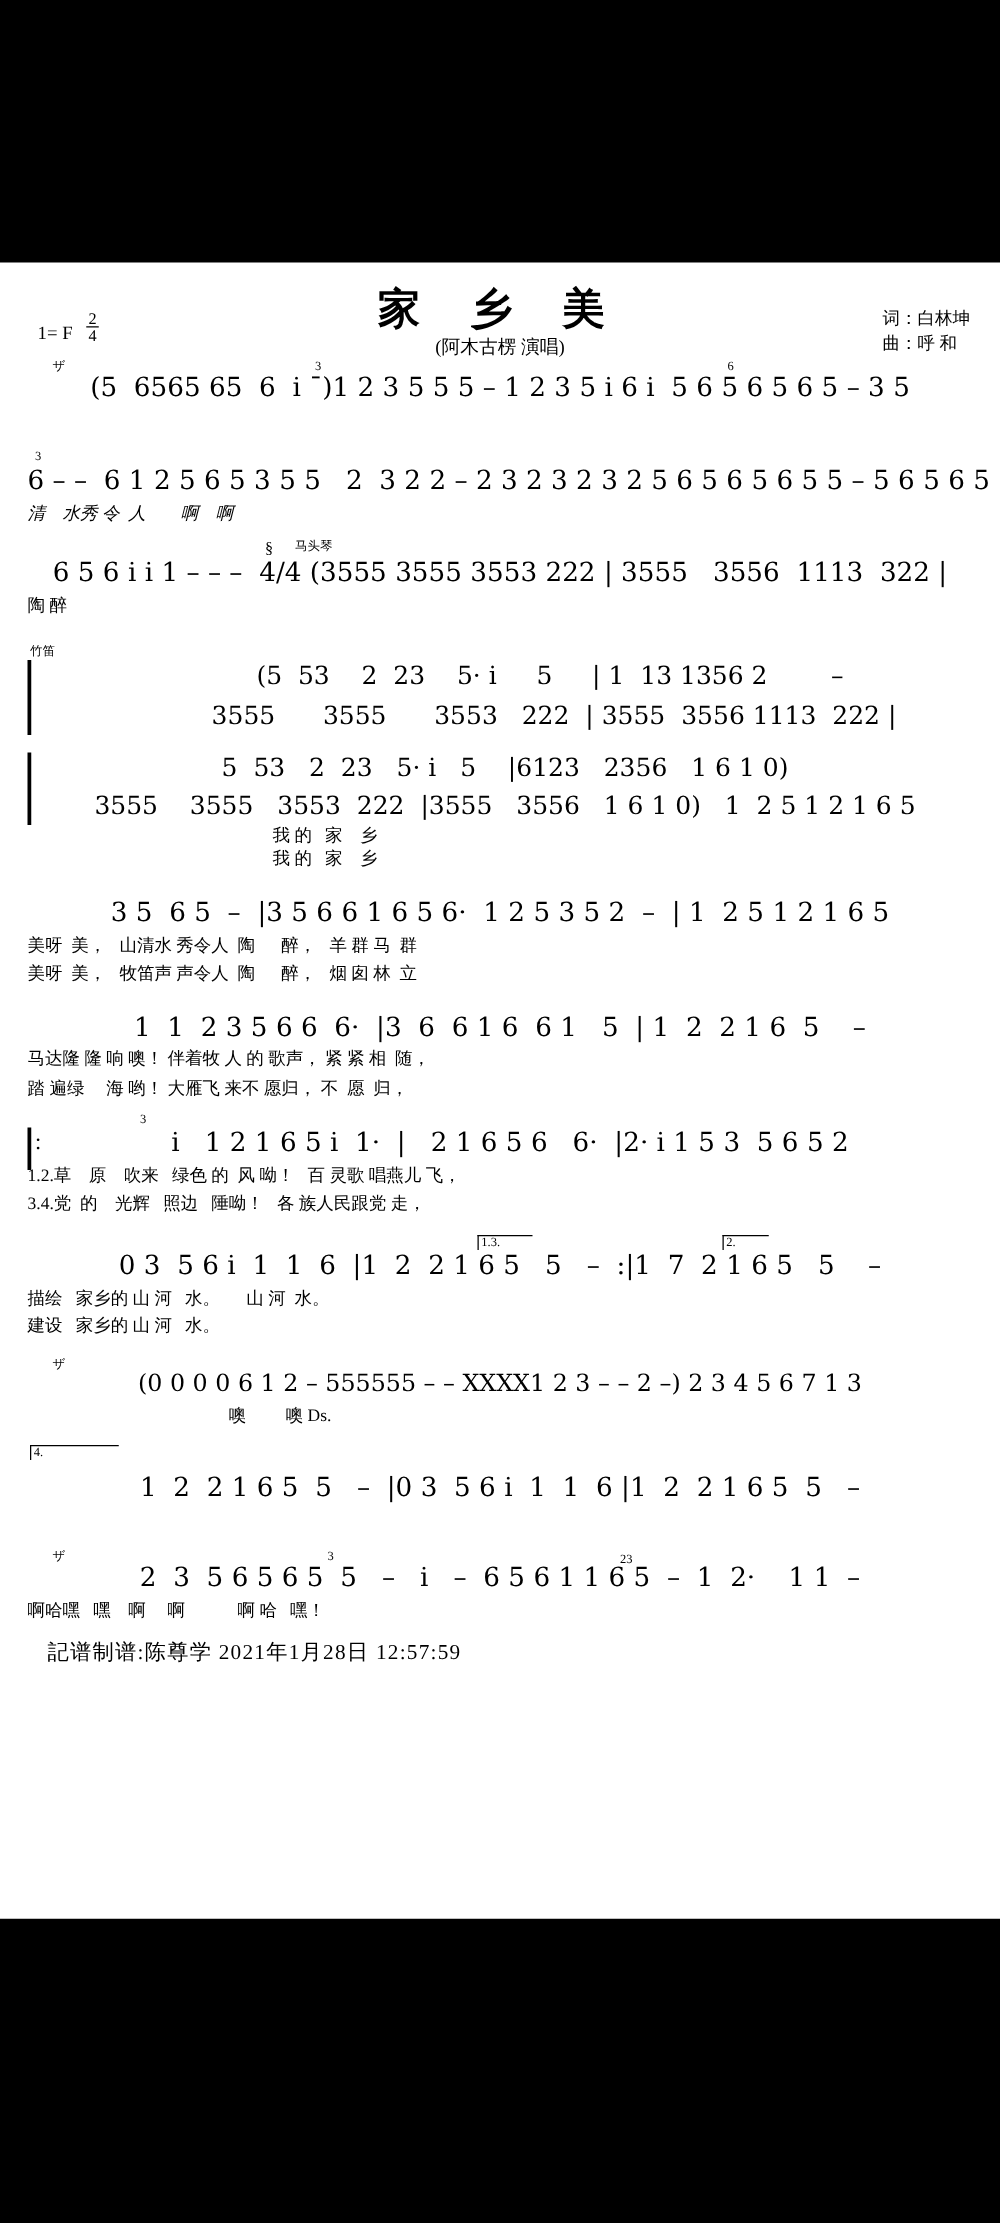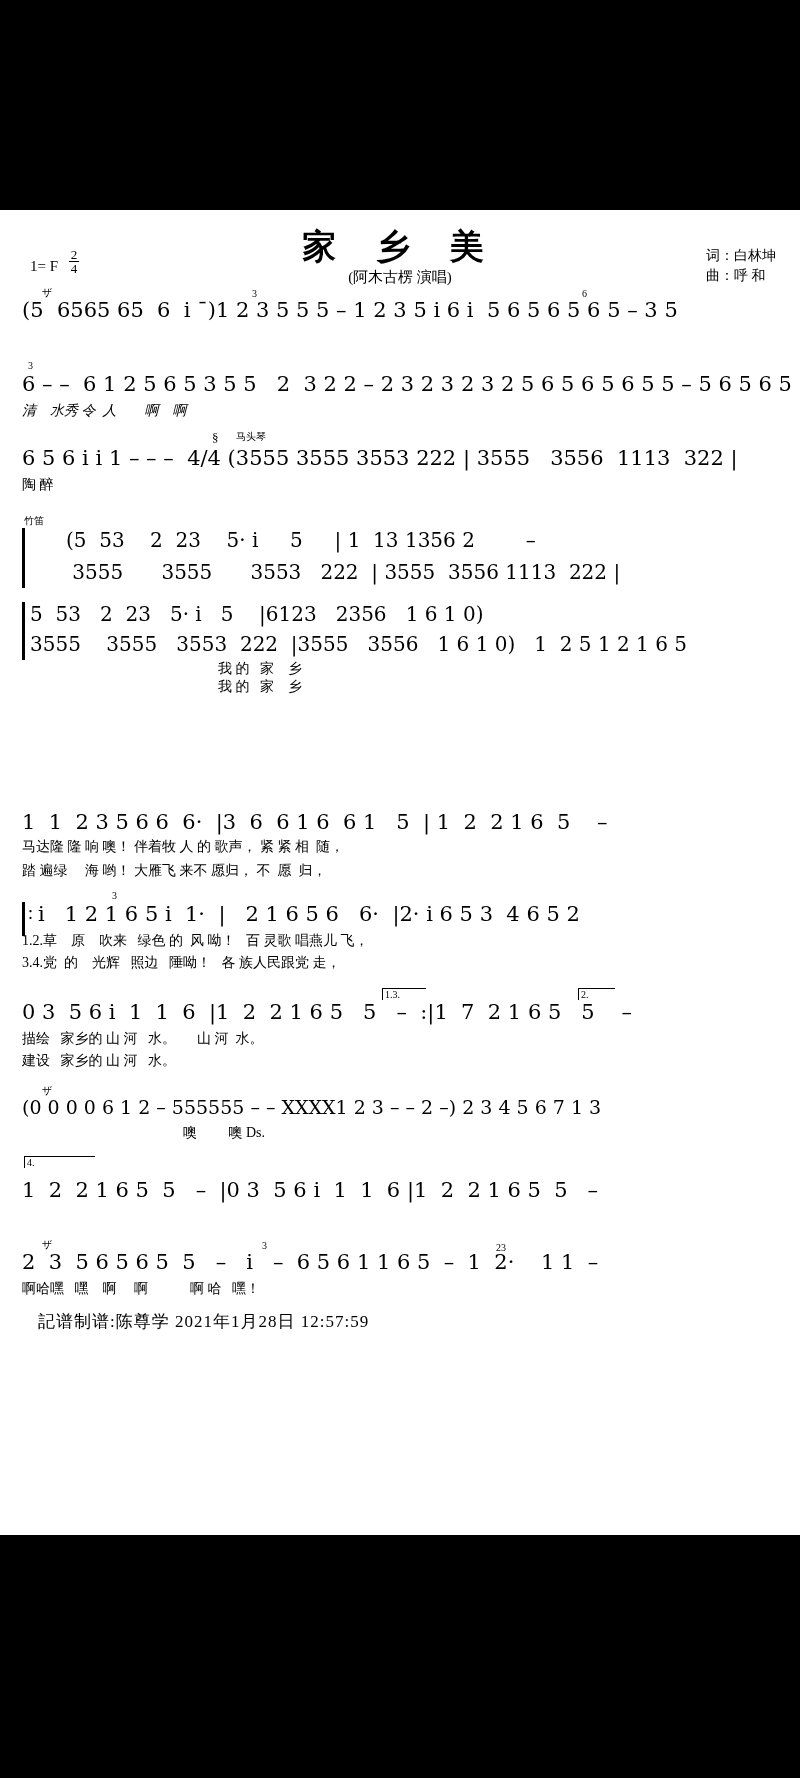--- a/index.html
+++ b/index.html
@@ -12,21 +12,21 @@
   .title{position:absolute;left:0;top:14px;width:800px;text-align:center;font-size:34px;letter-spacing:14px;font-weight:700;font-family:"DejaVu Serif",serif;}
   .subtitle{position:absolute;left:0;top:58px;width:800px;text-align:center;font-size:15px;}
   .keysig{position:absolute;left:30px;top:38px;font-size:15px;}
   .keysig .frac{display:inline-block;vertical-align:-2px;margin-left:7px;text-align:center;line-height:1.0;font-size:13px;}
   .keysig .frac span{display:block;}
   .keysig .frac .num{border-bottom:1px solid #000;padding:0 2px;}
   .credits{position:absolute;right:24px;top:36px;font-size:14px;line-height:1.45;text-align:left;}
 
   
   .line{position:absolute;left:22px;width:756px;}
-  .notes{font-size:21px;font-family:"DejaVu Serif",serif;letter-spacing:0px;white-space:pre;}
+  .notes{font-size:21px;font-family:"DejaVu Serif",serif;letter-spacing:0px;white-space:pre;text-align:center;}
   .lyr{font-size:14px;white-space:pre;letter-spacing:0px;}
   .credit-bottom{position:absolute;left:38px;top:1100px;font-size:17px;letter-spacing:1px;}
   .rowtop{font-size:20px;}
   .rowbot{font-size:20px;}
   .leftbar{position:absolute;width:3px;background:#000;}
   .dots{position:absolute;font-size:18px;line-height:1;}
   .lbl{position:absolute;font-size:10px;}
 </style>
 </head>
 <body>
@@ -79,32 +79,37 @@
       </div>
 
       <div class="line" style="top:392px;">
         <div class="leftbar" style="left:0;top:0;height:58px;"></div>
         <div class="notes rowtop" style="margin-left:8px;">5  53   2  23   5· i   5    |6123   2356   1 6 1 0)</div>
         <div class="notes rowbot" style="margin-left:8px;margin-top:6px;">3555    3555   3553  222  |3555   3556   1 6 1 0)   1  2 5 1 2 1 6 5</div>
         <div class="lyr" style="margin-top:4px;">                                                        我 的   家    乡
                                                         我 的   家    乡</div>
       </div>
 
+      <div class="line" style="top:508px;">
+        <div class="notes">3 5  6 5  –  |3 5 6 6 1 6 5 6·  1 2 5 3 5 2  –  | 1  2 5 1 2 1 6 5</div>
+        <div class="lyr" style="margin-top:6px;">美呀  美，   山清水 秀令人  陶      醉，   羊 群 马  群</div>
+        <div class="lyr" style="margin-top:4px;">美呀  美，   牧笛声 声令人  陶      醉，   烟 囱 林  立</div>
+      </div>
 
       <div class="line" style="top:600px;">
         <div class="notes">1  1  2 3 5 6 6  6·  |3  6  6 1 6  6 1   5  | 1  2  2 1 6  5    –</div>
         <div class="lyr" style="margin-top:4px;">马达隆 隆 响 噢！ 伴着牧 人 的 歌声， 紧 紧 相  随，</div>
         <div class="lyr" style="margin-top:6px;">踏 遍绿     海 哟！ 大雁飞 来不 愿归， 不  愿  归，</div>
       </div>
 
       <div class="line" style="top:692px;">
         <div class="leftbar" style="left:0;top:0;height:34px;"></div>
         <div class="dots" style="left:6px;top:2px;">:</div>
         <div class="lbl" style="left:90px;top:-12px;">3</div>
-        <div class="notes" style="margin-left:16px;">i   1 2 1 6 5 i  1·  |   2 1 6 5 6   6·  |2· i 6 5 3  4 6 5 2</div>
+        <div class="notes" style="margin-left:16px;">i   1 2 1 6 5 i  1·  |   2 1 6 5 6   6·  |2· i 1 5 3  5 6 5 2</div>
         <div class="lyr" style="margin-top:6px;"><span>1.2.</span><span>草    原    吹来   绿色 的  风 呦！   百 灵歌 唱燕儿 飞，</span></div>
         <div class="lyr" style="margin-top:4px;"><span>3.4.</span><span>党  的    光辉   照边   陲呦！   各 族人民跟党 走，</span></div>
       </div>
 
       <div class="line" style="top:790px;">
         <div class="lbl" style="left:360px;top:-12px;border-top:1px solid #000;border-left:1px solid #000;padding:0 26px 0 2px;">1.3.</div>
         <div class="lbl" style="left:556px;top:-12px;border-top:1px solid #000;border-left:1px solid #000;padding:0 26px 0 2px;">2.</div>
         <div class="notes">0 3  5 6 i  1  1  6  |1  2  2 1 6 5   5   –  :|1  7  2 1 6 5   5    –</div>
         <div class="lyr" style="margin-top:6px;font-family:Liberation Serif, serif;">描绘   家乡的 山 河   水。      山 河  水。</div>
         <div class="lyr" style="margin-top:4px;">建设   家乡的 山 河   水。</div>

